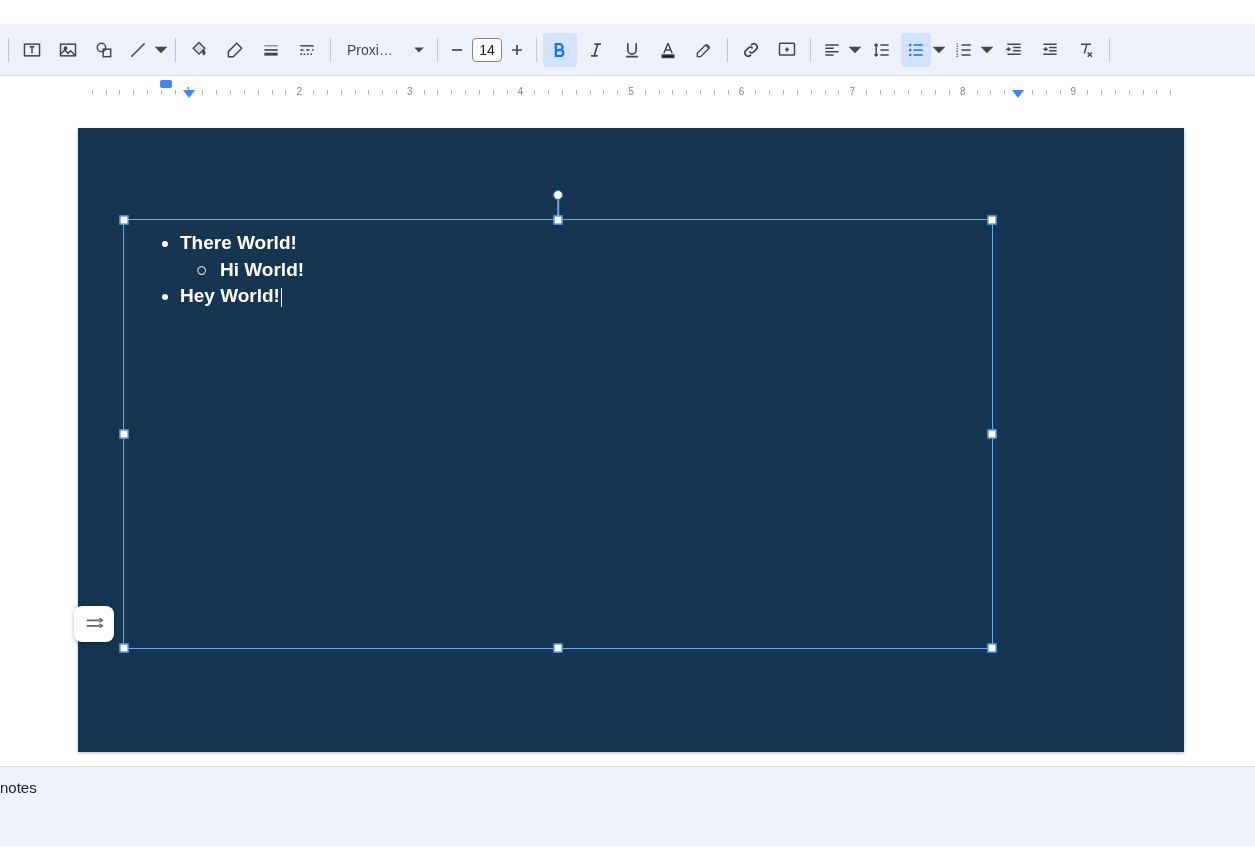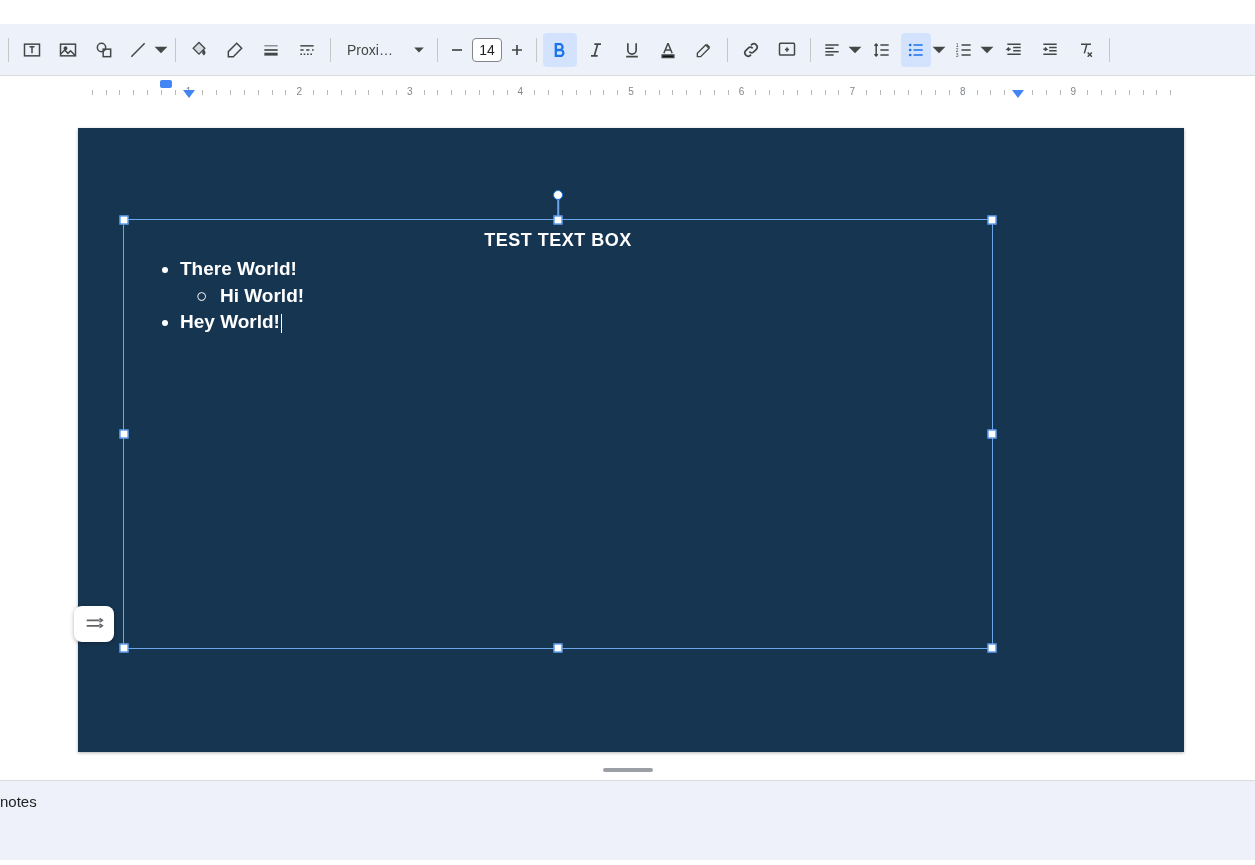--- a/index.html
+++ b/index.html
@@ -229,21 +229,21 @@
       top: 650px;
       transform: translateX(-50%);
       width: 50px; height: 4px;
       background: #9aa0a6;
       border-radius: 3px;
     }
     .notes {
       position: absolute;
       left: 0;
       right: 0;
-      top: 662px;
+      top: 648px;
       height: 80px;
       background: #eef1f9;
       border-top: 1px solid #dadce0;
       padding: 12px 0;
       font-size: 15px;
       color: #1f1f1f;
     }
     .arrow-down { width:12px; height:12px; }
   </style>
 </head>
@@ -531,21 +531,20 @@
       <div class="rot-handle"></div>
       <div class="handle tl"></div>
       <div class="handle tm"></div>
       <div class="handle tr"></div>
       <div class="handle ml"></div>
       <div class="handle mr"></div>
       <div class="handle bl"></div>
       <div class="handle bm"></div>
       <div class="handle br"></div>
       <div class="tb-content">
-        <div class="tb-title">TEST TEXT BOX</div>
         <ul>
           <li><span>There World!</span>
             <ul class="inner">
               <li><span>Hi World!</span></li>
             </ul>
           </li>
           <li><span>Hey World!</span><span class="cursor-caret"></span></li>
         </ul>
       </div>
     </div>

